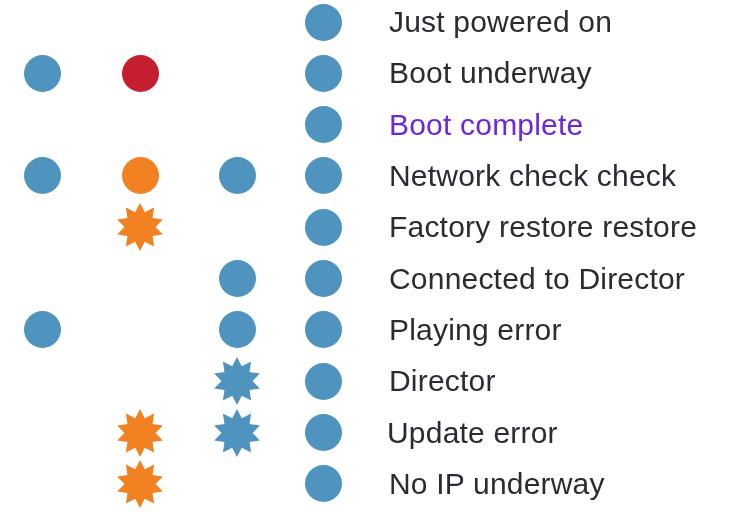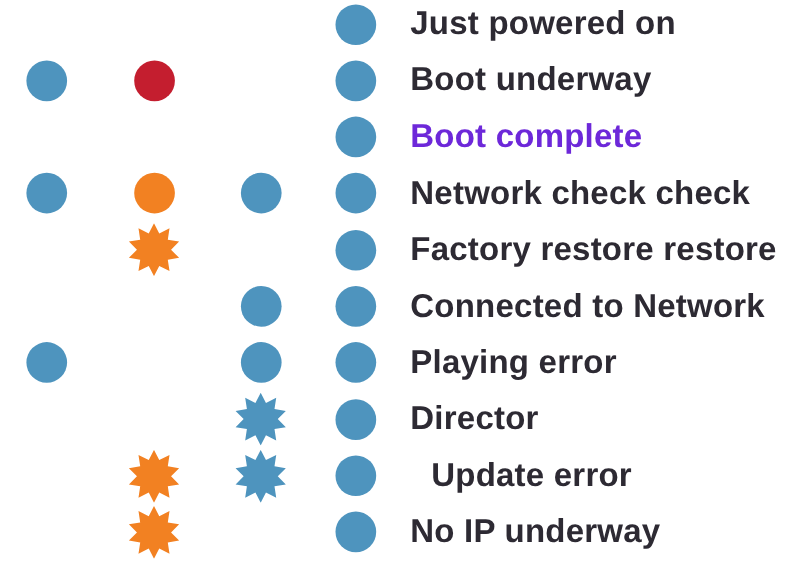--- a/index.html
+++ b/index.html
@@ -37,23 +37,24 @@
     border-radius: 50%;
   }
   .burst {
     width: 48px;
     height: 48px;
   }
   .status-label {
     position: absolute;
     font-size: 30px;
     line-height: 30px;
-    font-weight: 700;
+    font-weight: 400;
     letter-spacing: 0.2px;
     white-space: nowrap;
+    margin-left: 16px;
   }
 </style>
 </head>
 <body>
 
 <div id="canvas">
     <div class="led-row">
       <div class="indicator dot" style="background: rgb(78, 148, 190); left: 304.5px; top: 3.5px;"></div>
       <div class="status-label" style="left: 373px; top: 7px; color: rgb(45, 42, 51);">Just powered on</div>
     </div>
@@ -77,21 +78,21 @@
     <div class="led-row">
       <svg class="indicator burst" viewBox="0 0 48 48" style="left: 116px; top: 203.32px;">
         <polygon points="24.00,0.00 28.79,9.26 38.11,4.58 36.54,14.89 46.83,16.58 39.50,24.00 46.83,31.42 36.54,33.11 38.11,43.42 28.79,38.74 24.00,48.00 19.21,38.74 9.89,43.42 11.46,33.11 1.17,31.42 8.50,24.00 1.17,16.58 11.46,14.89 9.89,4.58 19.21,9.26" fill="#F28122"></polygon>
       </svg>
       <div class="indicator dot" style="background: rgb(78, 148, 190); left: 304.5px; top: 208.82px;"></div>
       <div class="status-label" style="left: 373px; top: 212.32px; color: rgb(45, 42, 51);">Factory restore restore</div>
     </div>
     <div class="led-row">
       <div class="indicator dot" style="background: rgb(78, 148, 190); left: 218.5px; top: 260.15px;"></div>
       <div class="indicator dot" style="background: rgb(78, 148, 190); left: 304.5px; top: 260.15px;"></div>
-      <div class="status-label" style="left: 373px; top: 263.65px; color: rgb(45, 42, 51);">Connected to Network</div>
+      <div class="status-label" style="left: 373px; top: 263.65px; color: rgb(45, 42, 51);">Connected to Director</div>
     </div>
     <div class="led-row">
       <div class="indicator dot" style="background: rgb(78, 148, 190); left: 23.5px; top: 311.48px;"></div>
       <div class="indicator dot" style="background: rgb(78, 148, 190); left: 218.5px; top: 311.48px;"></div>
       <div class="indicator dot" style="background: rgb(78, 148, 190); left: 304.5px; top: 311.48px;"></div>
       <div class="status-label" style="left: 373px; top: 314.98px; color: rgb(45, 42, 51);">Playing error</div>
     </div>
     <div class="led-row">
       <svg class="indicator burst" viewBox="0 0 48 48" style="left: 213px; top: 357.31px;">
         <polygon points="24.00,0.00 28.79,9.26 38.11,4.58 36.54,14.89 46.83,16.58 39.50,24.00 46.83,31.42 36.54,33.11 38.11,43.42 28.79,38.74 24.00,48.00 19.21,38.74 9.89,43.42 11.46,33.11 1.17,31.42 8.50,24.00 1.17,16.58 11.46,14.89 9.89,4.58 19.21,9.26" fill="#4E94BE"></polygon>
@@ -100,21 +101,21 @@
       <div class="status-label" style="left: 373px; top: 366.31px; color: rgb(45, 42, 51);">Director</div>
     </div>
     <div class="led-row">
       <svg class="indicator burst" viewBox="0 0 48 48" style="left: 116px; top: 408.64px;">
         <polygon points="24.00,0.00 28.79,9.26 38.11,4.58 36.54,14.89 46.83,16.58 39.50,24.00 46.83,31.42 36.54,33.11 38.11,43.42 28.79,38.74 24.00,48.00 19.21,38.74 9.89,43.42 11.46,33.11 1.17,31.42 8.50,24.00 1.17,16.58 11.46,14.89 9.89,4.58 19.21,9.26" fill="#F28122"></polygon>
       </svg>
       <svg class="indicator burst" viewBox="0 0 48 48" style="left: 213px; top: 408.64px;">
         <polygon points="24.00,0.00 28.79,9.26 38.11,4.58 36.54,14.89 46.83,16.58 39.50,24.00 46.83,31.42 36.54,33.11 38.11,43.42 28.79,38.74 24.00,48.00 19.21,38.74 9.89,43.42 11.46,33.11 1.17,31.42 8.50,24.00 1.17,16.58 11.46,14.89 9.89,4.58 19.21,9.26" fill="#4E94BE"></polygon>
       </svg>
       <div class="indicator dot" style="background: rgb(78, 148, 190); left: 304.5px; top: 414.14px;"></div>
-      <div class="status-label" style="left: 392px; top: 417.64px; color: rgb(45, 42, 51); text-align: center;">Update error</div>
+      <div class="status-label" style="left: 371px; top: 417.64px; color: rgb(45, 42, 51); text-align: center;">Update error</div>
     </div>
     <div class="led-row">
       <svg class="indicator burst" viewBox="0 0 48 48" style="left: 116px; top: 459.97px;">
         <polygon points="24.00,0.00 28.79,9.26 38.11,4.58 36.54,14.89 46.83,16.58 39.50,24.00 46.83,31.42 36.54,33.11 38.11,43.42 28.79,38.74 24.00,48.00 19.21,38.74 9.89,43.42 11.46,33.11 1.17,31.42 8.50,24.00 1.17,16.58 11.46,14.89 9.89,4.58 19.21,9.26" fill="#F28122"></polygon>
       </svg>
       <div class="indicator dot" style="background: rgb(78, 148, 190); left: 304.5px; top: 465.47px;"></div>
       <div class="status-label" style="left: 373px; top: 468.97px; color: rgb(45, 42, 51);">No IP underway</div>
     </div>
   </div>
 

